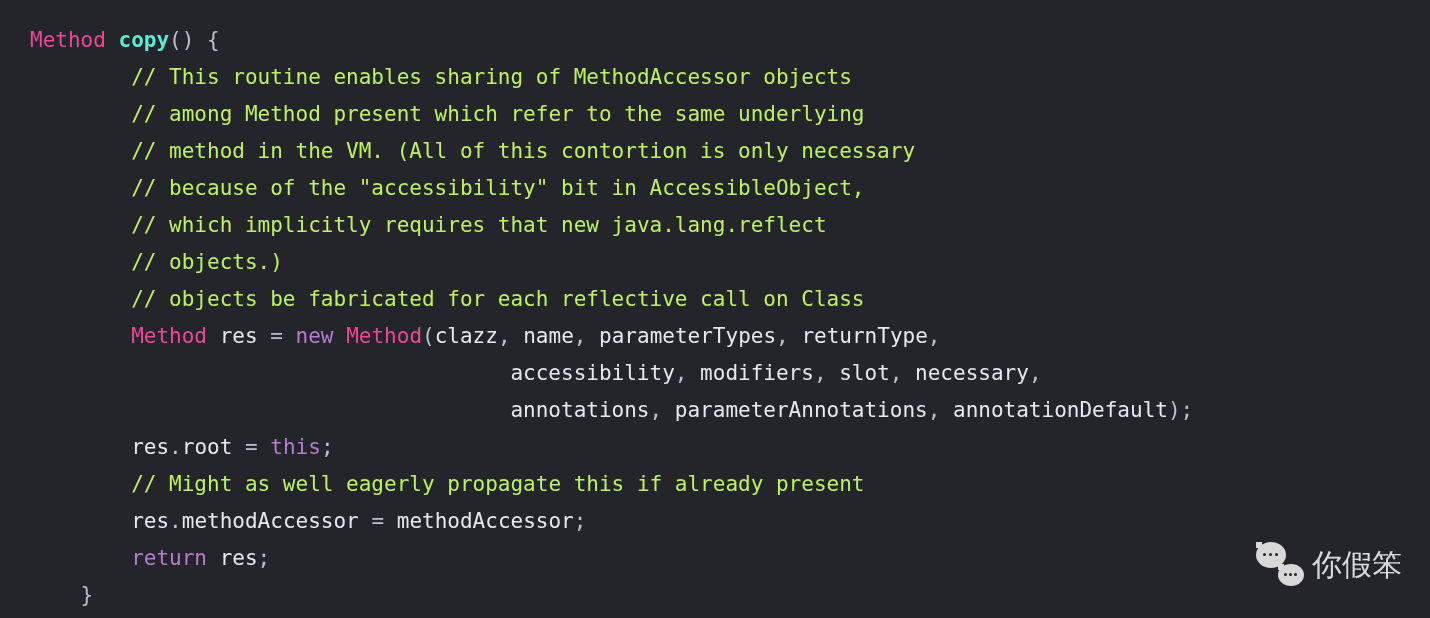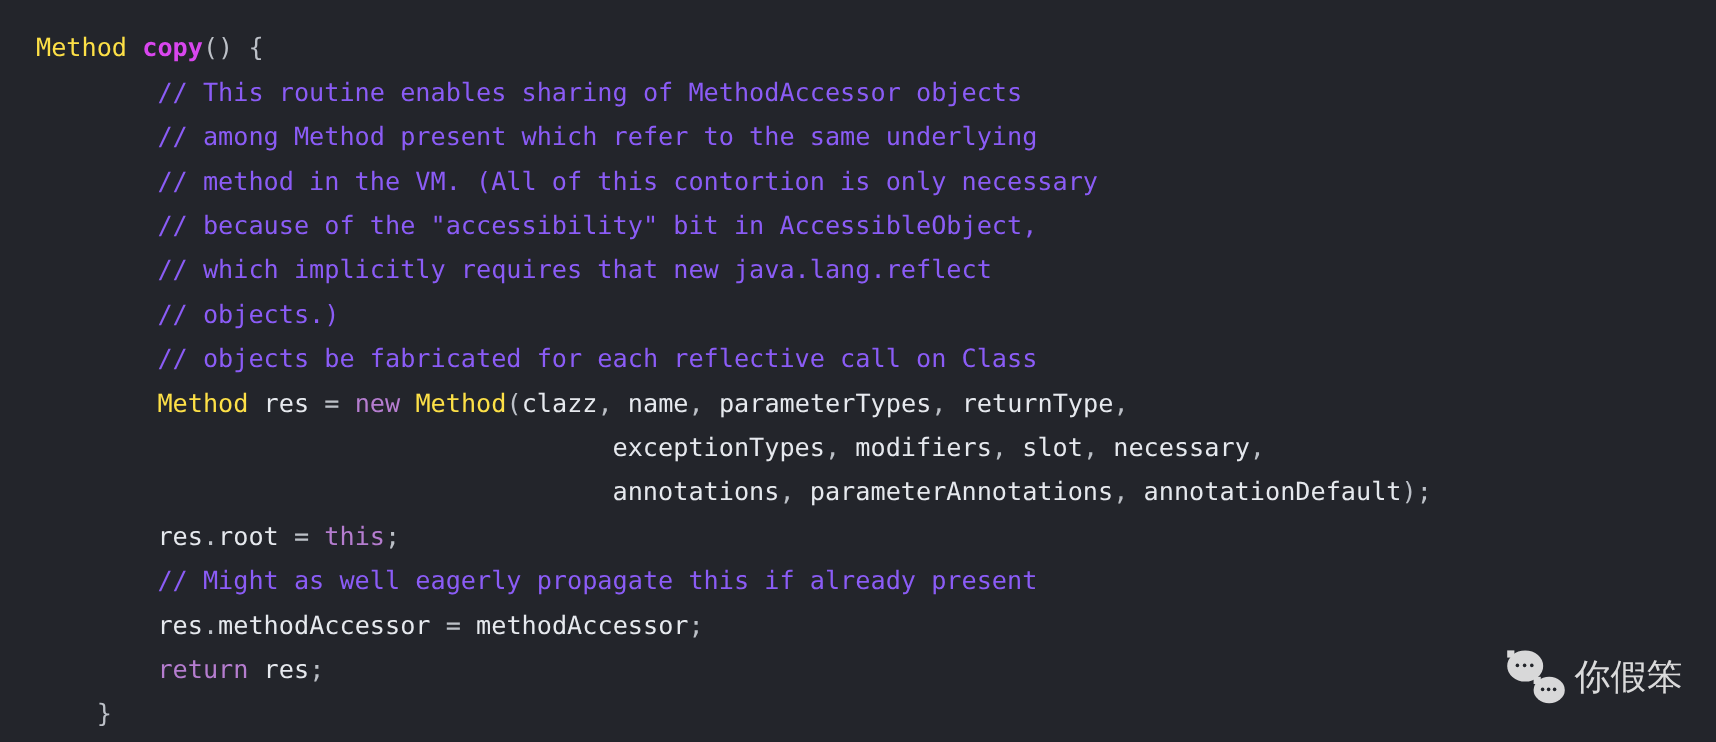--- a/index.html
+++ b/index.html
@@ -16,30 +16,30 @@
       line-height: 37px;
       color: #d9dce3;
       padding: 22px 0 0 30px;
       position: relative;
       overflow: hidden;
     }
     .code-line {
       white-space: pre;
     }
     .keyword-type {
-      color: #fde047;
+      color: #ec4899;
     }
     .keyword {
       color: #b57dcf;
     }
     .comment {
-      color: #8b5cf6;
+      color: #bef264;
     }
     .method-name {
-      color: #d946ef;
+      color: #5eead4;
       font-weight: 600;
     }
     .ident {
       color: #e6e9ee;
       font-weight: 400;
     }
     .punct {
       color: #bcc0c7;
     }
     .normal {
@@ -107,21 +107,21 @@
 <div id="code-root">
     <div class="code-line"><span></span><span class="keyword-type">Method</span><span class="normal"> </span><span class="method-name">copy</span><span class="punct">()</span><span class="normal"> </span><span class="punct">{</span></div>
     <div class="code-line"><span>        </span><span class="comment">// This routine enables sharing of MethodAccessor objects</span></div>
     <div class="code-line"><span>        </span><span class="comment">// among Method present which refer to the same underlying</span></div>
     <div class="code-line"><span>        </span><span class="comment">// method in the VM. (All of this contortion is only necessary</span></div>
     <div class="code-line"><span>        </span><span class="comment">// because of the "accessibility" bit in AccessibleObject,</span></div>
     <div class="code-line"><span>        </span><span class="comment">// which implicitly requires that new java.lang.reflect</span></div>
     <div class="code-line"><span>        </span><span class="comment">// objects.)</span></div>
     <div class="code-line"><span>        </span><span class="comment">// objects be fabricated for each reflective call on Class</span></div>
     <div class="code-line"><span>        </span><span class="keyword-type">Method</span><span class="normal"> </span><span class="ident">res</span><span class="normal"> </span><span class="punct">=</span><span class="normal"> </span><span class="keyword">new</span><span class="normal"> </span><span class="keyword-type">Method</span><span class="punct">(</span><span class="ident">clazz</span><span class="punct">, </span><span class="ident">name</span><span class="punct">, </span><span class="ident">parameterTypes</span><span class="punct">, </span><span class="ident">returnType</span><span class="punct">,</span></div>
-    <div class="code-line"><span>                                </span><span class="normal">      </span><span class="ident">exceptionTypes</span><span class="punct">, </span><span class="ident">modifiers</span><span class="punct">, </span><span class="ident">slot</span><span class="punct">, </span><span class="ident">necessary</span><span class="punct">,</span></div>
+    <div class="code-line"><span>                                </span><span class="normal">      </span><span class="ident">accessibility</span><span class="punct">, </span><span class="ident">modifiers</span><span class="punct">, </span><span class="ident">slot</span><span class="punct">, </span><span class="ident">necessary</span><span class="punct">,</span></div>
     <div class="code-line"><span>                                </span><span class="normal">      </span><span class="ident">annotations</span><span class="punct">, </span><span class="ident">parameterAnnotations</span><span class="punct">, </span><span class="ident">annotationDefault</span><span class="punct">);</span></div>
     <div class="code-line"><span>        </span><span class="ident">res</span><span class="punct">.</span><span class="ident">root</span><span class="normal"> </span><span class="punct">=</span><span class="normal"> </span><span class="this">this</span><span class="punct">;</span></div>
     <div class="code-line"><span>        </span><span class="comment">// Might as well eagerly propagate this if already present</span></div>
     <div class="code-line"><span>        </span><span class="ident">res</span><span class="punct">.</span><span class="ident">methodAccessor</span><span class="normal"> </span><span class="punct">=</span><span class="normal"> </span><span class="ident">methodAccessor</span><span class="punct">;</span></div>
     <div class="code-line"><span>        </span><span class="keyword">return</span><span class="normal"> </span><span class="ident">res</span><span class="punct">;</span></div>
     <div class="code-line"><span>    </span><span class="punct">}</span></div>
   </div>
 
 <div class="watermark">
   <div class="watermark-icon">

